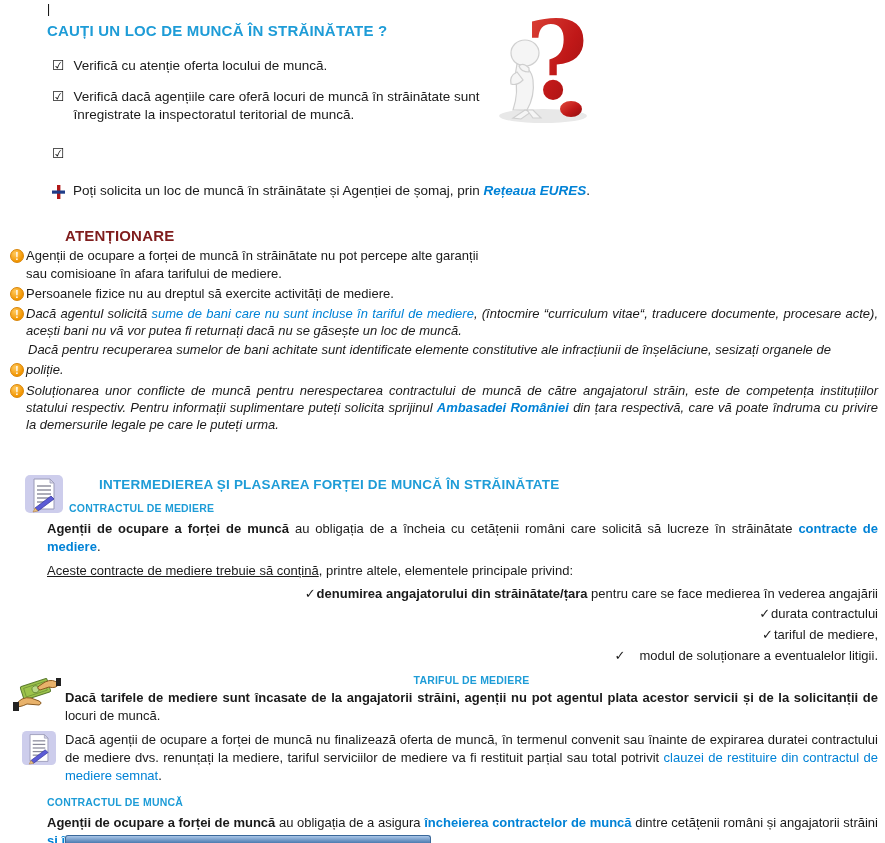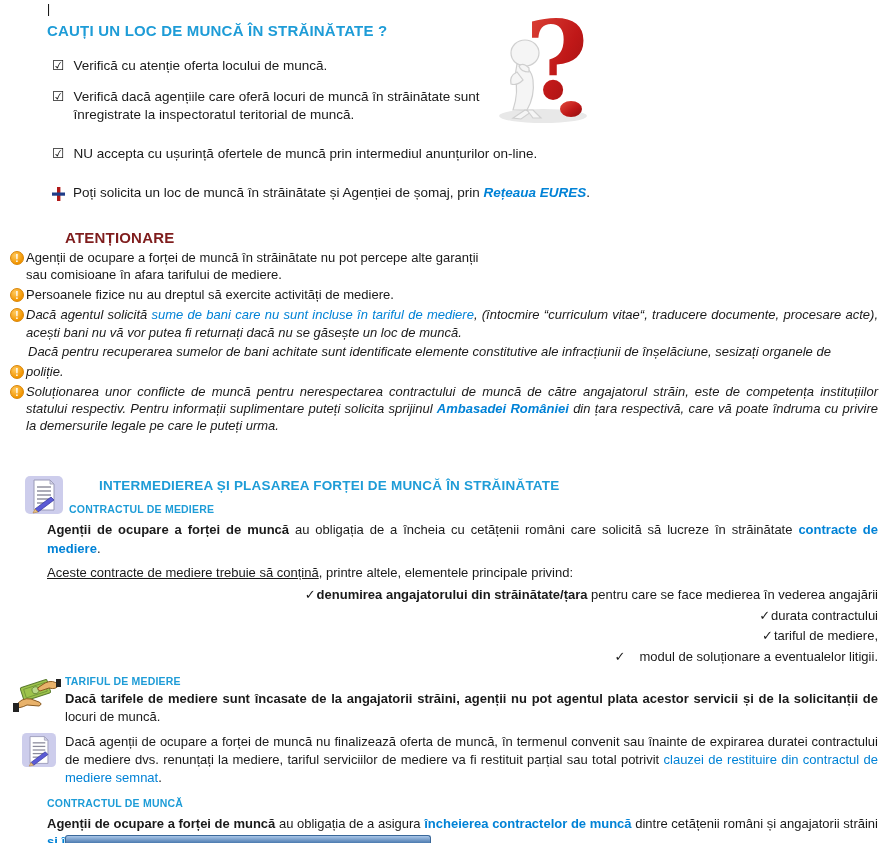--- a/index.html
+++ b/index.html
@@ -53,21 +53,21 @@
   .blue-bold{color:#0082D6;font-weight:bold;cursor:pointer;}
   .blue-link{color:#0082D6;cursor:pointer;}
   .uline{text-decoration:underline;}
   .cklist{margin:4px 7px 0 67px;line-height:1.32;text-align:right;}
   .cklist .li{margin-top:3.5px;}
   .ckmark{margin-right:1px;}
   .ckmark.gap{margin-right:14px;}
   
   .icon-row{display:flex;margin:10px 7px 0 13px;gap:4px;align-items:flex-start;}
   .icon-row .body{flex:1;}
-  .icon-row .body .sub-title{margin:0 0 3px 0;}
+  .icon-row .body .sub-title{margin:0 0 3px 0;text-align:center;}
   .icon-row2{display:flex;margin:6px 7px 0 22px;gap:9px;align-items:flex-start;}
   .icon-row2 .body{flex:1;text-align:justify;line-height:1.4;}
   .jtext{text-align:justify;line-height:1.4;}
   .muncasec{margin-top:8px;}
   .muncasec .sub-title{margin-left:47px;}
   
   .bottom-strip{
     position:absolute;left:65px;bottom:0;width:364px;height:7px;
     background:linear-gradient(to bottom,#A9C6E8,#4C7BB0);
     border:1px solid #3A689A;border-bottom:none;border-radius:3px 3px 0 0;
@@ -108,21 +108,20 @@
     <div class="check-item">
       <span class="check-glyph">☑</span>
       <span>Verifică cu atenție oferta locului de muncă.</span>
     </div>
     <div class="check-item">
       <span class="check-glyph">☑</span>
       <span>Verifică dacă agențiile care oferă locuri de muncă în străinătate sunt înregistrate la inspectoratul teritorial de muncă.</span>
     </div>
     <div class="check-item wide">
       <span class="check-glyph">☑</span>
-      <span>NU accepta cu ușurință ofertele de muncă prin intermediul anunțurilor on-line.</span>
     </div>
   </div>
 
   <div class="eures-row">
     <svg width="13" height="14" viewBox="0 0 13 14" style="margin-top:2px">
       <rect x="5" y="0" width="3.4" height="14" fill="#B01818"></rect>
       <rect x="0" y="5.5" width="13" height="3.2" fill="#1F3C88"></rect>
     </svg>
     <span><span>Poți solicita un loc de muncă în străinătate și Agenției de șomaj, prin </span><span class="eures-link">Rețeaua EURES</span><span>.</span></span>
   </div>

